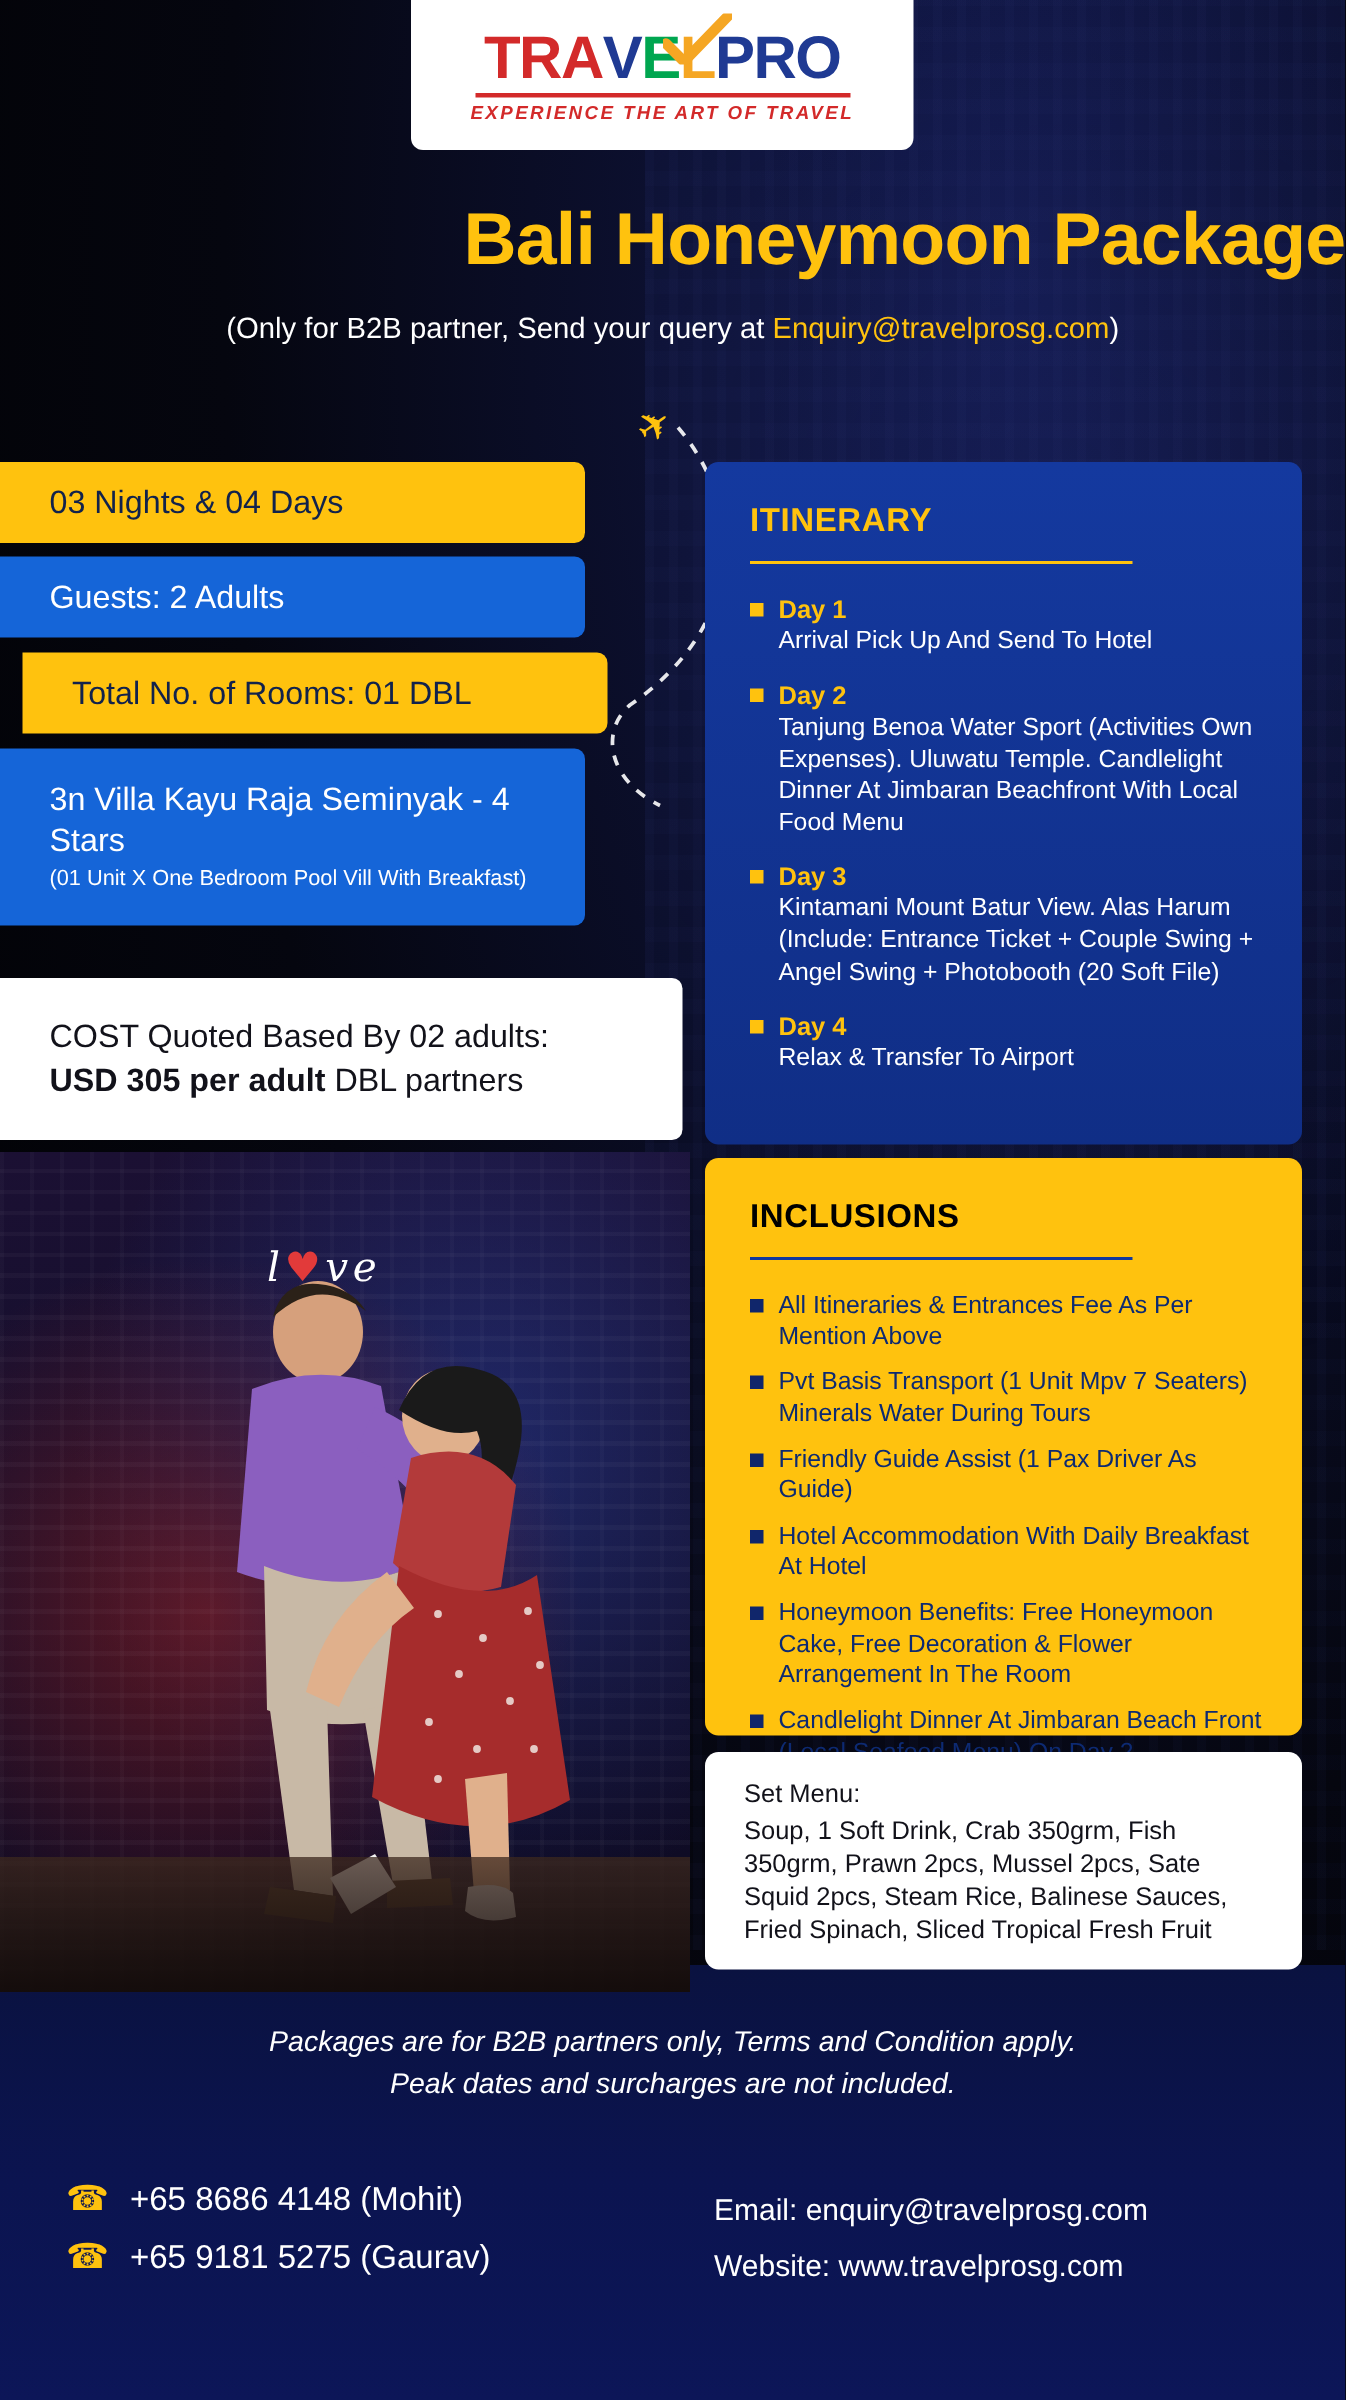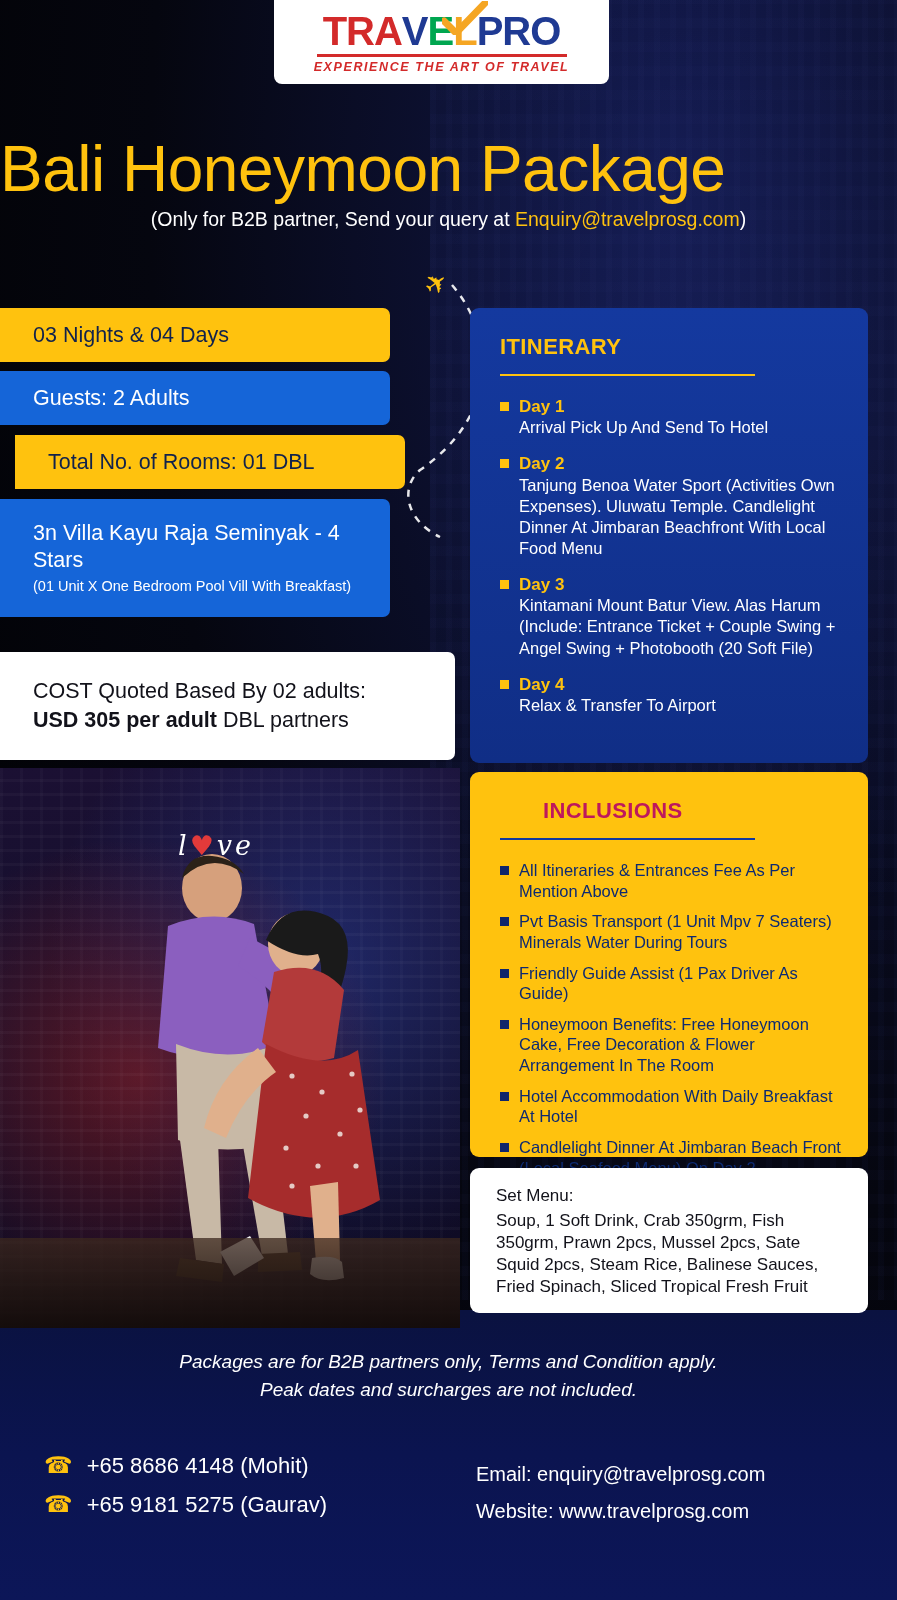--- a/index.html
+++ b/index.html
@@ -29,21 +29,21 @@
     opacity: .8;
   }
   .bg-bottom {
     position: absolute; left: 0; right: 0; top: 1310px; height: 290px;
     background: linear-gradient(180deg, #0a1240 0%, #0b1450 50%, #0c1658 100%);
   }
 
   
   .logo-card {
     position: absolute;
-    left: 274px; top: 0; width: 335px; height: 84px;
+    left: 274px; top: 0; width: 335px; height: 100px;
     background: #fff;
     border-radius: 0 0 8px 8px;
     display: flex; flex-direction: column;
     align-items: center; justify-content: center;
   }
   .logo-word {
     font-size: 40px; font-weight: bold; letter-spacing: -1px;
     line-height: 1; display: flex; align-items: baseline;
     position: relative;
   }
@@ -59,24 +59,24 @@
     width: 250px; height: 3px; background: #d32a2a; margin: 3px 0 3px;
   }
   .logo-tag {
     color: #d32a2a; font-size: 12.5px; font-style: italic;
     letter-spacing: 1.6px; font-weight: bold;
   }
 
   
   .title {
     position: absolute; left: 0; right: 0; top: 132px;
-    text-align: left;
+    text-align: right;
     color: #ffc20e;
-    font-size: 64px;
-    font-weight: normal;
+    font-size: 49px;
+    font-weight: bold;
     letter-spacing: -0.5px;
   }
   .subtitle {
     position: absolute; left: 0; right: 0; top: 208px;
     text-align: center;
     color: #fff; font-size: 19.5px;
   }
   .subtitle .mail { color: #ffc20e; }
 
   
@@ -168,21 +168,21 @@
   .sq-navy { background: #10266b; }
   .day-label { color: #ffc20e; font-weight: bold; font-size: 17px; line-height: 1.25; }
   .day-text { color: #fff; font-size: 16.5px; line-height: 1.28; }
 
   
   #inclusions {
     left: 470px; top: 772px; width: 398px; height: 385px;
     background: #ffc20e;
     padding: 26px 22px 0 30px;
   }
-  #inclusions .panel-title { color: #be185d; margin-left: 43px; }
+  #inclusions .panel-title { color: #000000; }
   .inc-item { display: flex; margin-bottom: 10px; }
   .inc-text { color: #0d2a72; font-size: 16.5px; line-height: 1.25; font-weight: 500; }
 
   
   #setmenu {
     left: 470px; top: 1168px; width: 398px; height: 145px;
     background: #fff; padding: 18px 20px 0 26px;
   }
   #setmenu .sm-title { color: #12121a; font-size: 17px; margin-bottom: 4px; }
   #setmenu .sm-body { color: #12121a; font-size: 17px; line-height: 1.3; }
@@ -339,25 +339,25 @@
     <div class="inc-item">
       <span class="sq sq-navy"></span>
       <span class="inc-text">Pvt Basis Transport (1 Unit Mpv 7 Seaters) Minerals Water During Tours</span>
     </div>
     <div class="inc-item">
       <span class="sq sq-navy"></span>
       <span class="inc-text">Friendly Guide Assist (1 Pax Driver As Guide)</span>
     </div>
     <div class="inc-item">
       <span class="sq sq-navy"></span>
+      <span class="inc-text">Hotel Accommodation With Daily Breakfast At Hotel</span>
+    </div>
+    <div class="inc-item">
+      <span class="sq sq-navy"></span>
       <span class="inc-text">Honeymoon Benefits: Free Honeymoon Cake, Free Decoration &amp; Flower Arrangement In The Room</span>
-    </div>
-    <div class="inc-item">
-      <span class="sq sq-navy"></span>
-      <span class="inc-text">Hotel Accommodation With Daily Breakfast At Hotel</span>
     </div>
     <div class="inc-item">
       <span class="sq sq-navy"></span>
       <span class="inc-text">Candlelight Dinner At Jimbaran Beach Front (Local Seafood Menu) On Day 2</span>
     </div>
   </div>
 
   <div class="panel" id="setmenu">
     <div class="sm-title">Set Menu:</div>
     <div class="sm-body">Soup, 1 Soft Drink, Crab 350grm, Fish 350grm, Prawn 2pcs, Mussel 2pcs, Sate Squid 2pcs, Steam Rice, Balinese Sauces, Fried Spinach, Sliced Tropical Fresh Fruit</div>

